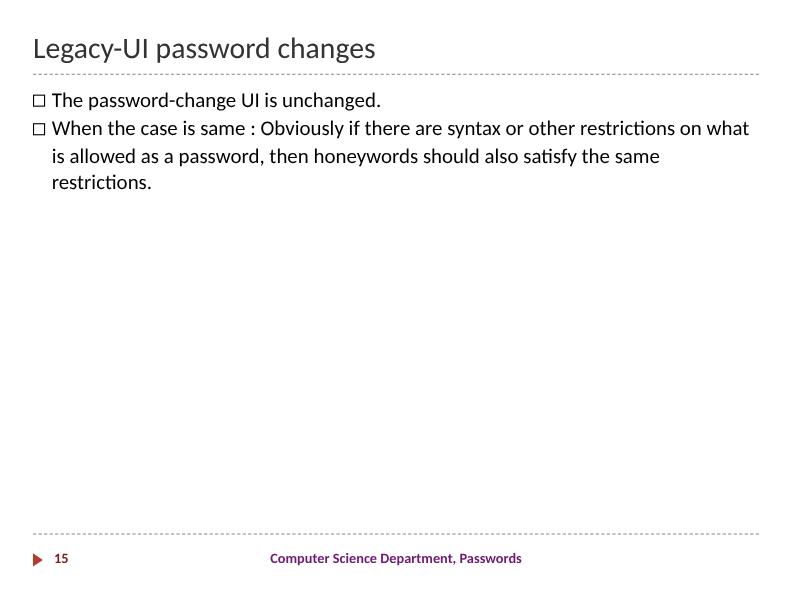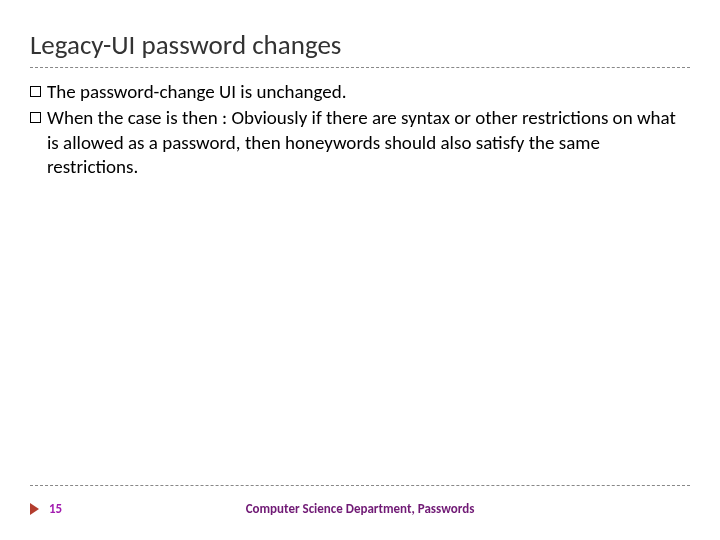--- a/index.html
+++ b/index.html
@@ -69,21 +69,21 @@
     width: 0;
     height: 0;
     border-top: 6px solid transparent;
     border-bottom: 6px solid transparent;
     border-left: 9px solid #b33d2e;
     margin-right: 10px;
   }
   .footer-page {
     font-size: 13px;
     font-weight: 700;
-    color: #a21caf;
+    color: #7f1d1d;
   }
   .footer-center {
     position: absolute;
     left: 0;
     right: 0;
     text-align: center;
     font-size: 13px;
     font-weight: 700;
     color: #701a75;
     pointer-events: none;
@@ -100,21 +100,21 @@
 
     <div class="bullet-row">
       <span class="bullet-sq"></span>
       <span class="bullet-text">The password-change UI is unchanged.</span>
     </div>
 
 
     <div class="bullet-row">
       <span class="bullet-sq"></span>
       <span class="bullet-text">
-        <span>When the case is then : </span><span class="ital">Obviously if there are syntax or other restrictions on what is allowed as a password, then honeywords should also satisfy the same restrictions.</span>
+        <span>When the case is same : </span><span class="ital">Obviously if there are syntax or other restrictions on what is allowed as a password, then honeywords should also satisfy the same restrictions.</span>
       </span>
     </div>
 
   </div>
 
   <div class="footer-rule"></div>
 
   <div class="footer">
     <span class="footer-marker"></span>
     <span class="footer-page">15</span>

